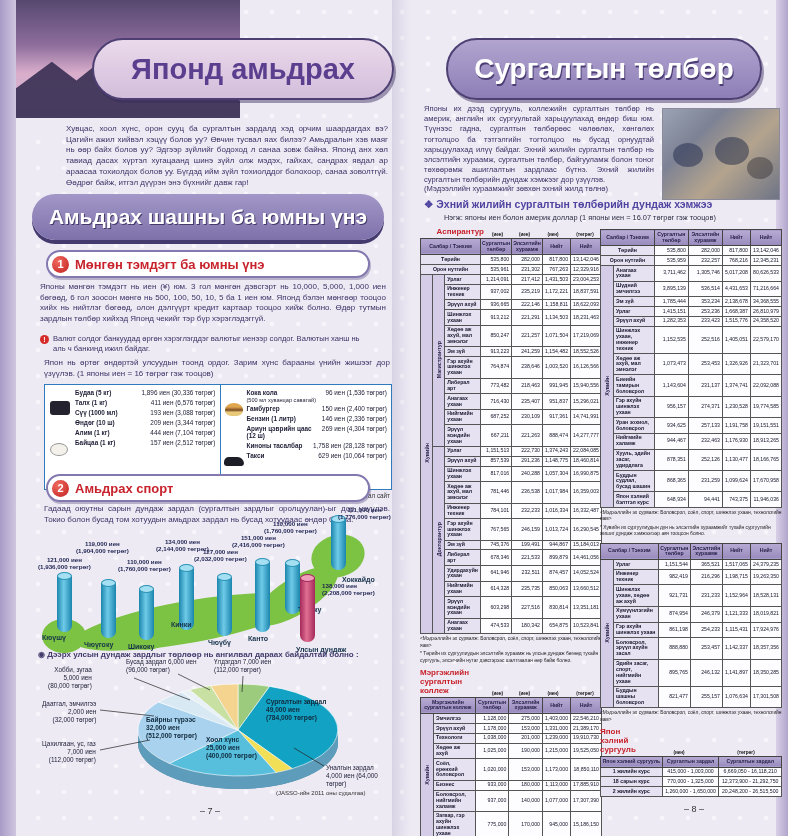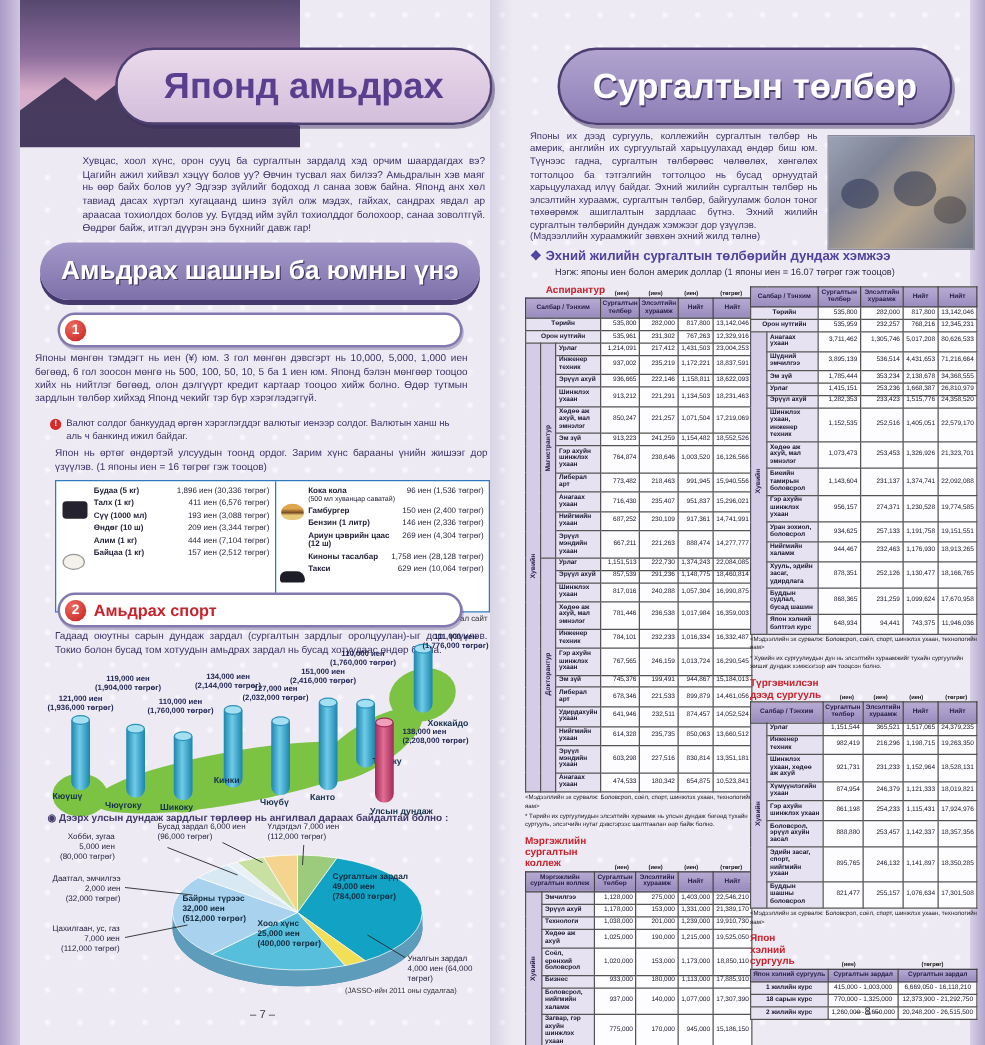--- a/index.html
+++ b/index.html
@@ -107,23 +107,24 @@
   </div>
 
 <div class="abs btxt" style="left:66px;top:124px;width:322px;">Хувцас, хоол хүнс, орон сууц ба сургалтын зардалд хэд орчим шаардагдах вэ? Цагийн ажил хийвэл хэцүү болов уу? Өвчин тусвал яах билээ? Амьдралын хэв маяг нь өөр байх болов уу? Эдгээр зүйлийг бодоход л санаа зовж байна. Японд анх хөл тавиад дасах хүртэл хугацаанд шинэ зүйл олж мэдэх, гайхах, сандрах явдал ар араасаа тохиолдох болов уу. Бүгдэд ийм зүйл тохиолддог болохоор, санаа зоволтгүй. Өөдрөг байж, итгэл дүүрэн энэ бүхнийг давж гар!</div>
 
 <div class="abs section-banner">
     <span>Амьдрах шашны ба юмны үнэ</span>
   </div>
 
 <div class="abs pill" style="left:46px;top:250px;width:316px;">
   <span class="num">1</span>
+  <span class="plabel">Мөнгөн тэмдэгт ба юмны үнэ</span>
 </div>
 
-<div class="abs btxt" style="left:28px;top:282px;width:346px;">Японы мөнгөн тэмдэгт нь иен (¥) юм. 3 гол мөнгөн дэвсгэрт нь 10,000, 5,000, 1,000 иен бөгөөд, 6 гол зоосон мөнгө нь 500, 100, 50, 10, 5 ба 1 иен юм. Японд бэлэн мөнгөөр тооцоо хийх нь нийтлэг бөгөөд, олон дэлгүүрт кредит картаар тооцоо хийж болно. Өдөр тутмын зардлын төлбөр хийхэд Японд чекийг тэр бүр хэрэглэдэггүй.</div>
+<div class="abs btxt" style="left:40px;top:282px;width:346px;">Японы мөнгөн тэмдэгт нь иен (¥) юм. 3 гол мөнгөн дэвсгэрт нь 10,000, 5,000, 1,000 иен бөгөөд, 6 гол зоосон мөнгө нь 500, 100, 50, 10, 5 ба 1 иен юм. Японд бэлэн мөнгөөр тооцоо хийх нь нийтлэг бөгөөд, олон дэлгүүрт кредит картаар тооцоо хийж болно. Өдөр тутмын зардлын төлбөр хийхэд Японд чекийг тэр бүр хэрэглэдэггүй.</div>
 
 <div class="abs warn" style="left:40px;top:334px;width:330px;">
   <span class="wicon">!</span>
   <span>Валют солдог банкуудад өргөн хэрэглэгддэг валютыг иенээр солдог. Валютын ханш нь аль ч банкинд ижил байдаг.</span>
 </div>
 
 <div class="abs btxt" style="left:44px;top:358px;width:346px;">Япон нь өртөг өндөртэй улсуудын тоонд ордог. Зарим хүнс барааны үнийн жишээг дор үзүүлэв. (1 японы иен = 16 төгрөг гэж тооцов)</div>
 
 <div class="abs pricebox">
   <div class="pcol" id="price-left">
@@ -753,29 +754,20 @@
             <td class="val">94,441</td>
             <td class="val">743,375</td>
             <td class="val">11,946,036</td>
           </tr>
         </tbody>
       </table>
       <div class="fee-foot">&lt;Мэдээллийн эх сурвалж: Боловсрол, соёл, спорт, шинжлэх ухаан, технологийн яам&gt;</div>
       <div class="fee-foot">* Хувийн их сургуулиудын дүн нь элсэлтийн хураамжийг тухайн сургуулийн жишиг дундаж хэмжээгээр авч тооцсон болно.</div>
     </div>
     <div class="fee-block">
-      <div class="fee-head">
-        <div class="fee-title">Түргэвчилсэн дээд сургууль</div>
-        <div class="units-row">
-          <span style="width: 27px;">(иен)</span>
-          <span style="width: 27px;">(иен)</span>
-          <span style="width: 30px;">(иен)</span>
-          <span style="width: 34px;">(төгрөг)</span>
-        </div>
-      </div>
       <table class="fee">
         <thead>
           <tr>
             <th colspan="2">Салбар / Тэнхим</th>
             <th>Сургалтын төлбөр</th>
             <th>Элсэлтийн хураамж</th>
             <th>Нийт</th>
             <th>Нийт</th>
           </tr>
         </thead>

